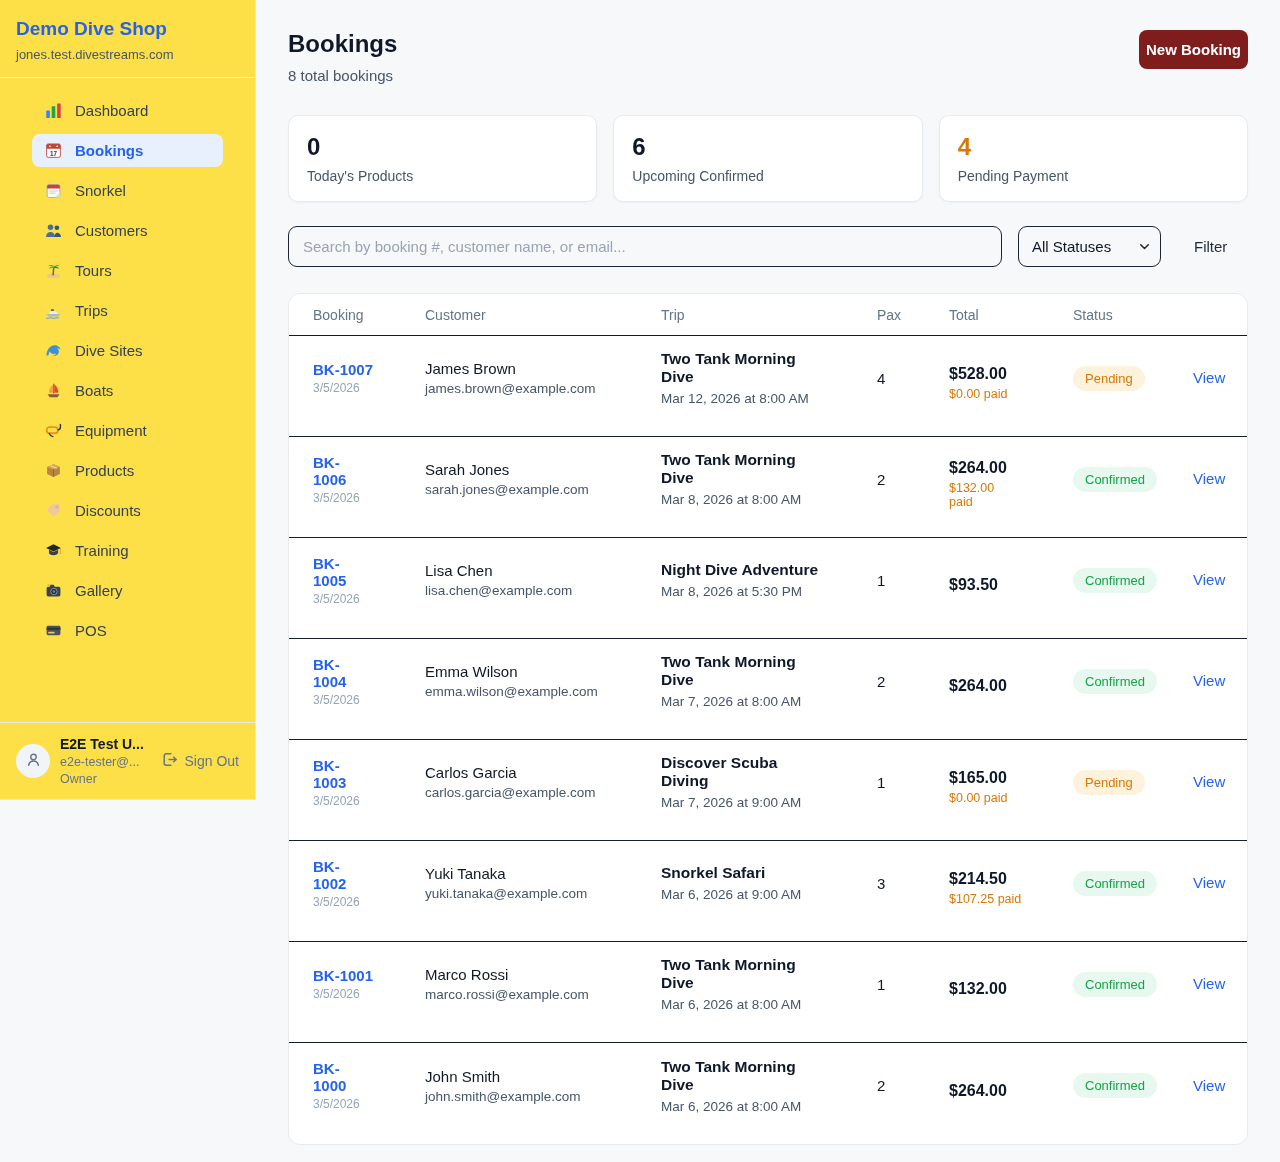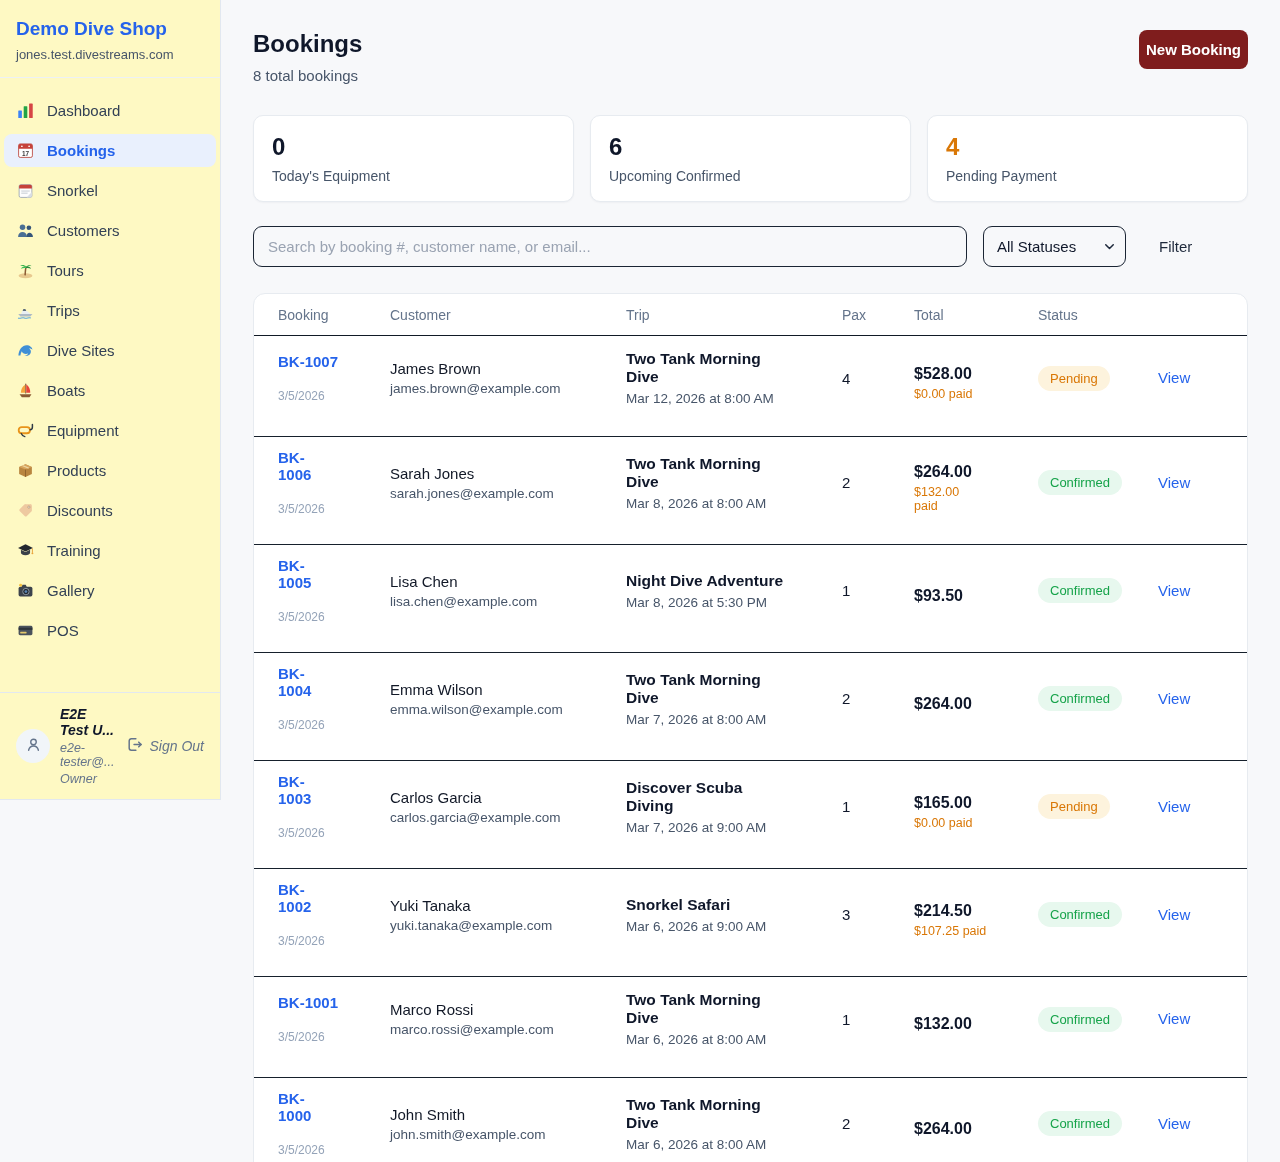--- a/index.html
+++ b/index.html
@@ -7,38 +7,38 @@
   body {
     font-family: "Liberation Sans", sans-serif;
     background: #f7f8fa;
     color: #0f172a;
     overflow: hidden;
   }
   .app { display: flex; align-items: flex-start; width: 1280px; height: 1162px; }
 
   
   .sidebar {
-    width: 221px; height: 800px; background: #fef9c3;
+    width: 256px; height: 800px; background: #fde047;
     border-right: 1px solid #e2e8f0; border-bottom: 1px solid #e2e8f0;
     display: flex; flex-direction: column; flex: none;
   }
   .sidebar-header { padding: 18px 16px 15px; border-bottom: 1px solid #edf1f5; }
   .brand { color: #2563eb; font-size: 19px; font-weight: 700; }
   .brand-domain { color: #475569; font-size: 13px; margin-top: 7px; }
-  .nav { padding: 16px 4px 8px; flex: 1; }
+  .nav { padding: 16px 32px 8px; flex: 1; }
   .nav-item {
     display: flex; align-items: center; gap: 13px;
     padding: 8px 12px; border-radius: 8px; margin-bottom: 7px;
     font-size: 15px; color: #334155; cursor: pointer;
   }
   .nav-item.active { background: #e9f0fd; color: #2563eb; font-weight: 700; }
   .nav-icon { width: 18px; height: 17px; display: inline-flex; align-items: center; justify-content: center; flex: none; }
   .user-section {
     border-top: 1px solid #e2e8f0; padding: 13px 16px;
-    display: flex; align-items: center; gap: 10px; font-style: italic;
+    display: flex; align-items: center; gap: 10px;
   }
   .avatar {
     width: 34px; height: 34px; border-radius: 50%; background: #f1f5f9;
     display: flex; align-items: center; justify-content: center; flex: none;
   }
   .user-meta { flex: 1; min-width: 0; }
   .user-name { font-size: 14px; font-weight: 700; color: #0f172a; }
   .user-email { font-size: 12.5px; color: #64748b; margin-top: 3px; }
   .user-role { font-size: 12.5px; color: #64748b; margin-top: 3px; }
   .signout { display: flex; align-items: center; gap: 7px; color: #64748b; font-size: 14px; cursor: pointer; flex: none; }
@@ -91,21 +91,21 @@
     display: grid;
     grid-template-columns: 112px 236px 216px 72px 124px 120px 1fr;
     padding: 0 24px; align-items: center;
   }
   .thead { height: 42px; border-bottom: 1px solid #111a26; }
   .th { font-size: 14px; color: #64748b; }
   .trow { min-height: 101px; border-bottom: 1px solid #16202c; padding-top: 12px; padding-bottom: 28px; }
   .trow:last-child { border-bottom: none; }
 
   .booking-link { color: #2563eb; font-weight: 700; font-size: 15px; white-space: pre-line; cursor: pointer; text-decoration: none; display:inline-block; }
-  .booking-date { font-size: 12px; color: #94a3b8; margin-top: 18px; }
+  .booking-date { font-size: 12px; color: #94a3b8; margin-top: 2px; }
   .customer-name { font-size: 15px; color: #111827; }
   .customer-email { font-size: 13.5px; color: #475569; margin-top: 4px; }
   .trip-name { font-size: 15.5px; font-weight: 700; color: #0f172a; white-space: pre-line; padding-right: 8px; }
   .trip-datetime { font-size: 13.5px; color: #475569; margin-top: 5px; }
   .pax { font-size: 15px; color: #0f172a; }
   .total-amount { font-size: 16px; font-weight: 700; color: #0f172a; margin-top: 10px; }
   .total-paid { font-size: 12.5px; color: #d97706; margin-top: 4px; white-space: pre-line; }
   .badge {
     display: inline-block; padding: 5px 12px; border-radius: 999px; font-size: 13px;
   }
@@ -304,21 +304,21 @@
       <div>
         <h1 class="page-title">Bookings</h1>
         <div class="page-subtitle">8 total bookings</div>
       </div>
       <button class="btn-primary">New Booking</button>
     </div>
 
     <div class="stats" id="stats">
         <div class="stat-card">
           <div class="stat-value" style="color: rgb(15, 23, 42);">0</div>
-          <div class="stat-label">Today's Equipment</div>
+          <div class="stat-label">Today's Products</div>
         </div>
         <div class="stat-card">
           <div class="stat-value" style="color: rgb(15, 23, 42);">6</div>
           <div class="stat-label">Upcoming Confirmed</div>
         </div>
         <div class="stat-card">
           <div class="stat-value" style="color: rgb(217, 119, 6);">4</div>
           <div class="stat-label">Pending Payment</div>
         </div>
       </div>

